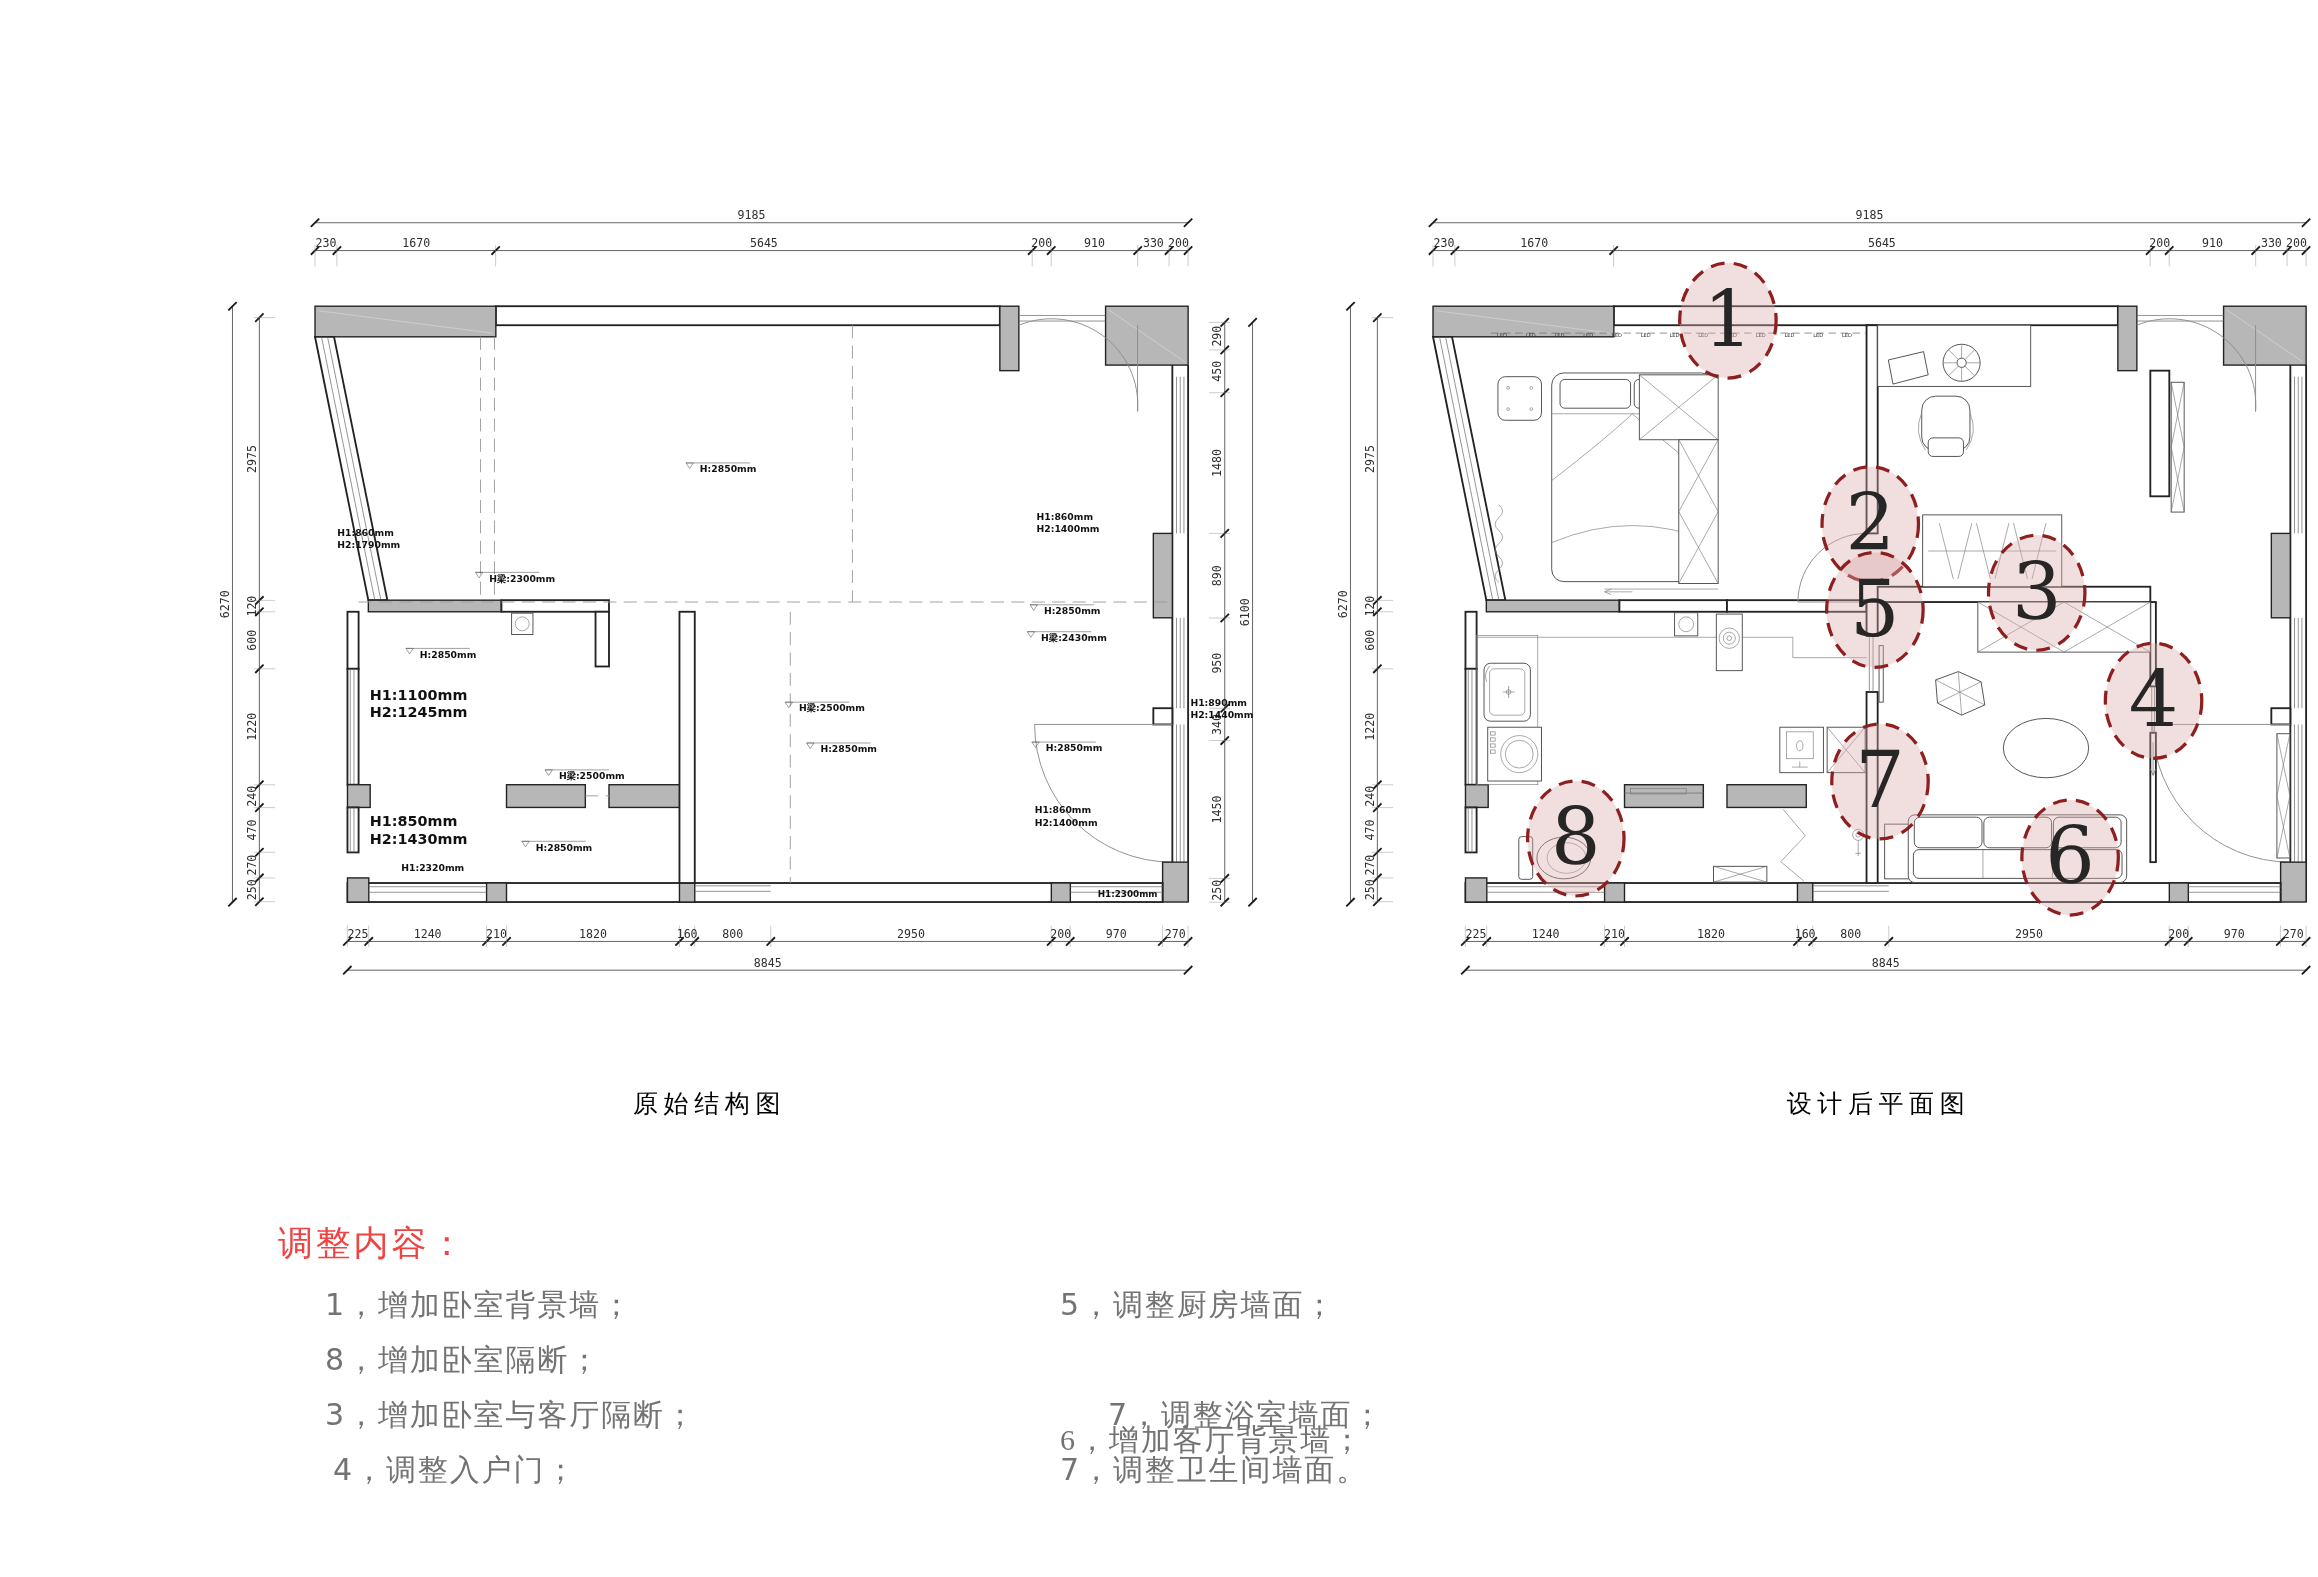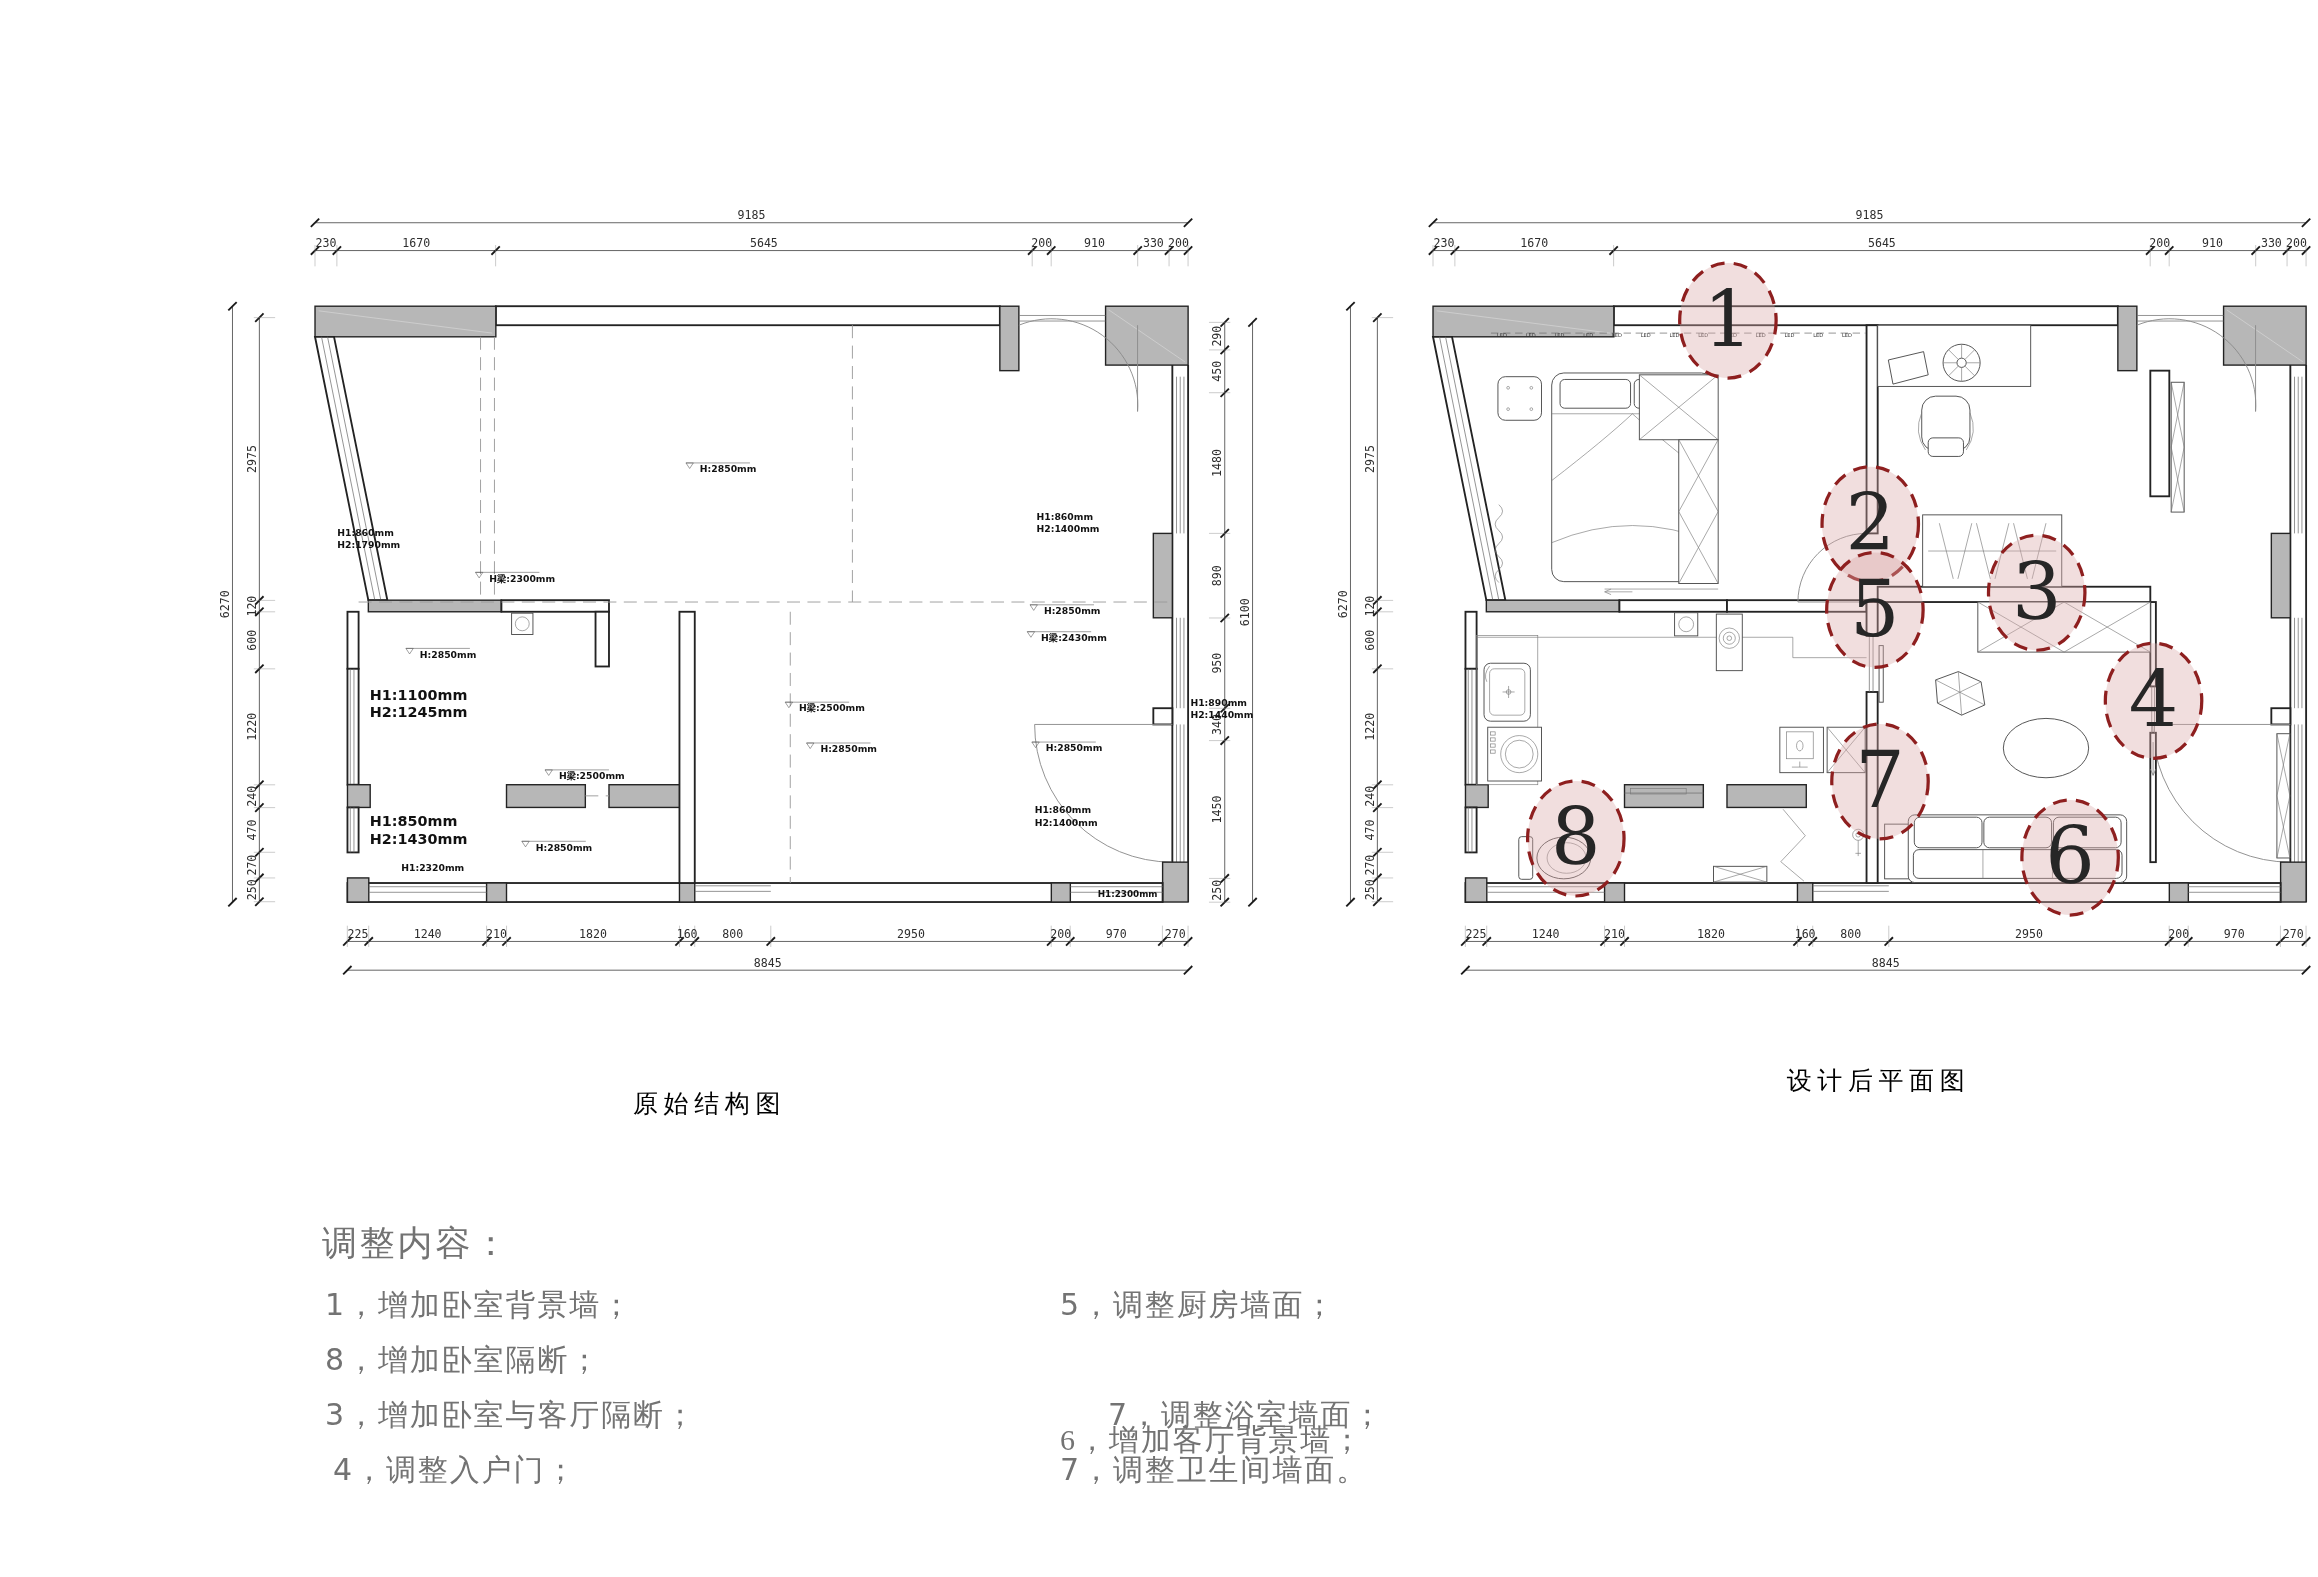--- a/index.html
+++ b/index.html
@@ -10,21 +10,21 @@
   .wallg{fill:#b7b7b7;stroke:#232323;stroke-width:3;}
   .wall{stroke:#232323;stroke-width:4;fill:none;}
   .thin{stroke:#6f6f6f;stroke-width:1.6;fill:none;}
   .hatch{stroke:#d9d9d9;stroke-width:1.4;fill:none;}
   .door{stroke:#8a8a8a;stroke-width:2;fill:none;}
   .dash{stroke:#9a9a9a;stroke-width:2;fill:none;stroke-dasharray:28 16;}
   .furn{fill:#ffffff;stroke:#4a4a4a;stroke-width:2;}
   .furnl{fill:none;stroke:#7a7a7a;stroke-width:1.4;}
   .caption{position:absolute;width:371px;text-align:center;color:#000000;
            font-size:25px;letter-spacing:5.6px;}
-  .notes-title{position:absolute;color:#737373;font-size:35px;letter-spacing:2.8px;margin-left:44px;}
+  .notes-title{position:absolute;color:#ef4444;font-size:35px;letter-spacing:2.8px;}
   .note-item{position:absolute;color:#737373;font-size:30px;letter-spacing:1.9px;white-space:nowrap;text-align:center;}
 </style>
 </head>
 <body>
 
 <div id="page">
 
   <svg class="plan-svg" style="left:162px;top:153px;" width="1136" height="835" viewBox="0 0 2450 1800">
     <defs>
 
@@ -596,21 +596,21 @@
      <text x="1294" y="1411" font-size="168" fill="#262626" text-anchor="middle" font-family="DejaVu Serif, serif">7</text>
    </g>
         <g>
      <ellipse cx="638" cy="1478" rx="104" ry="124" fill="#dba9a9" fill-opacity="0.38" stroke="#8e1f1f" stroke-width="7" stroke-dasharray="30 20"></ellipse>
      <text x="638" y="1534" font-size="168" fill="#262626" text-anchor="middle" font-family="DejaVu Serif, serif">8</text>
    </g>
       </g>
   </svg>
 
   <div class="caption" style="left:524px;top:1087px;">原始结构图</div>
-  <div class="caption" style="left:1693px;top:1064px;font-family:Liberation Serif, serif;">设计后平面图</div>
+  <div class="caption" style="left:1693px;top:1087px;font-family:Liberation Serif, serif;">设计后平面图</div>
 
   <div class="notes-title" style="left:278px;top:1220px;">调整内容：</div>
   <div class="note-item" style="left:325px;top:1285px;">1，增加卧室背景墙；</div>
   <div class="note-item" style="left:325px;top:1340px;">8，增加卧室隔断；</div>
   <div class="note-item" style="left:325px;top:1395px;">3，增加卧室与客厅隔断；</div>
   <div class="note-item" style="left:325px;top:1450px;margin-left:8px;">4，调整入户门；</div>
   <div class="note-item" style="left:1060px;top:1285px;">5，调整厨房墙面；</div>
   <div class="note-item" style="left:1060px;top:1420px;font-family:Liberation Serif, serif;">6，增加客厅背景墙；</div>
   <div class="note-item" style="left:1060px;top:1395px;margin-left:48px;">7，调整浴室墙面；</div>
   <div class="note-item" style="left:1060px;top:1450px;">7，调整卫生间墙面。</div>

